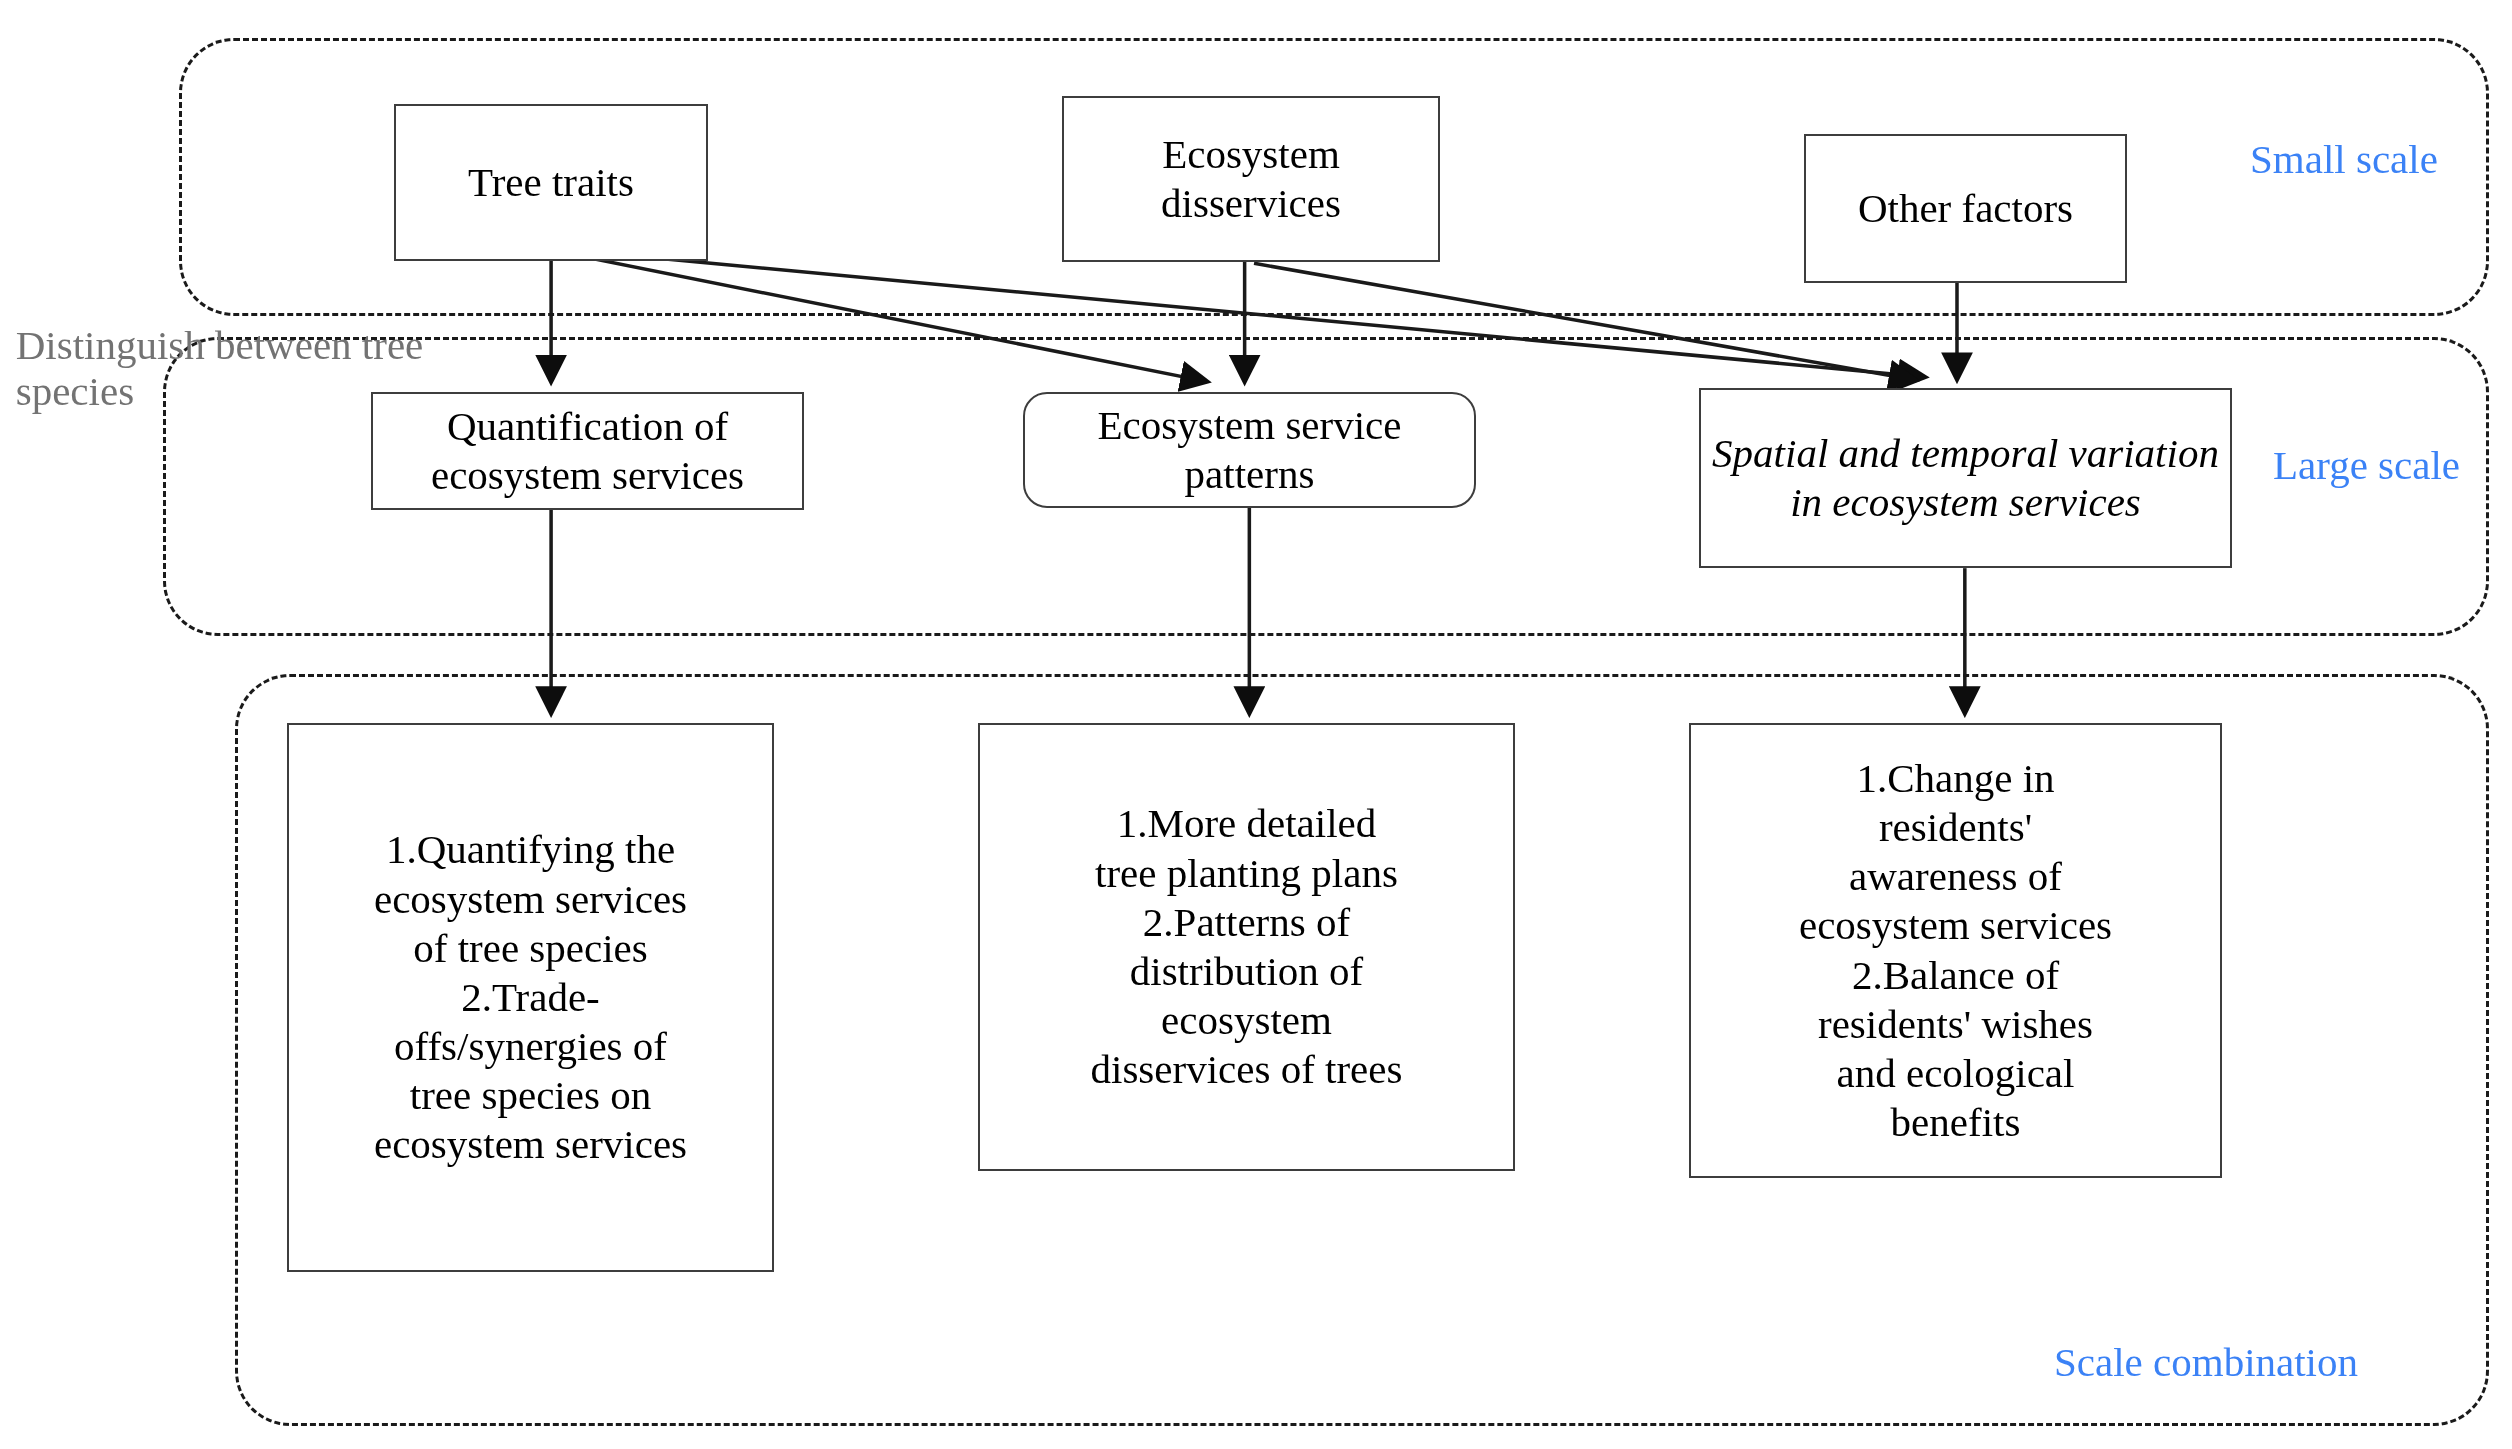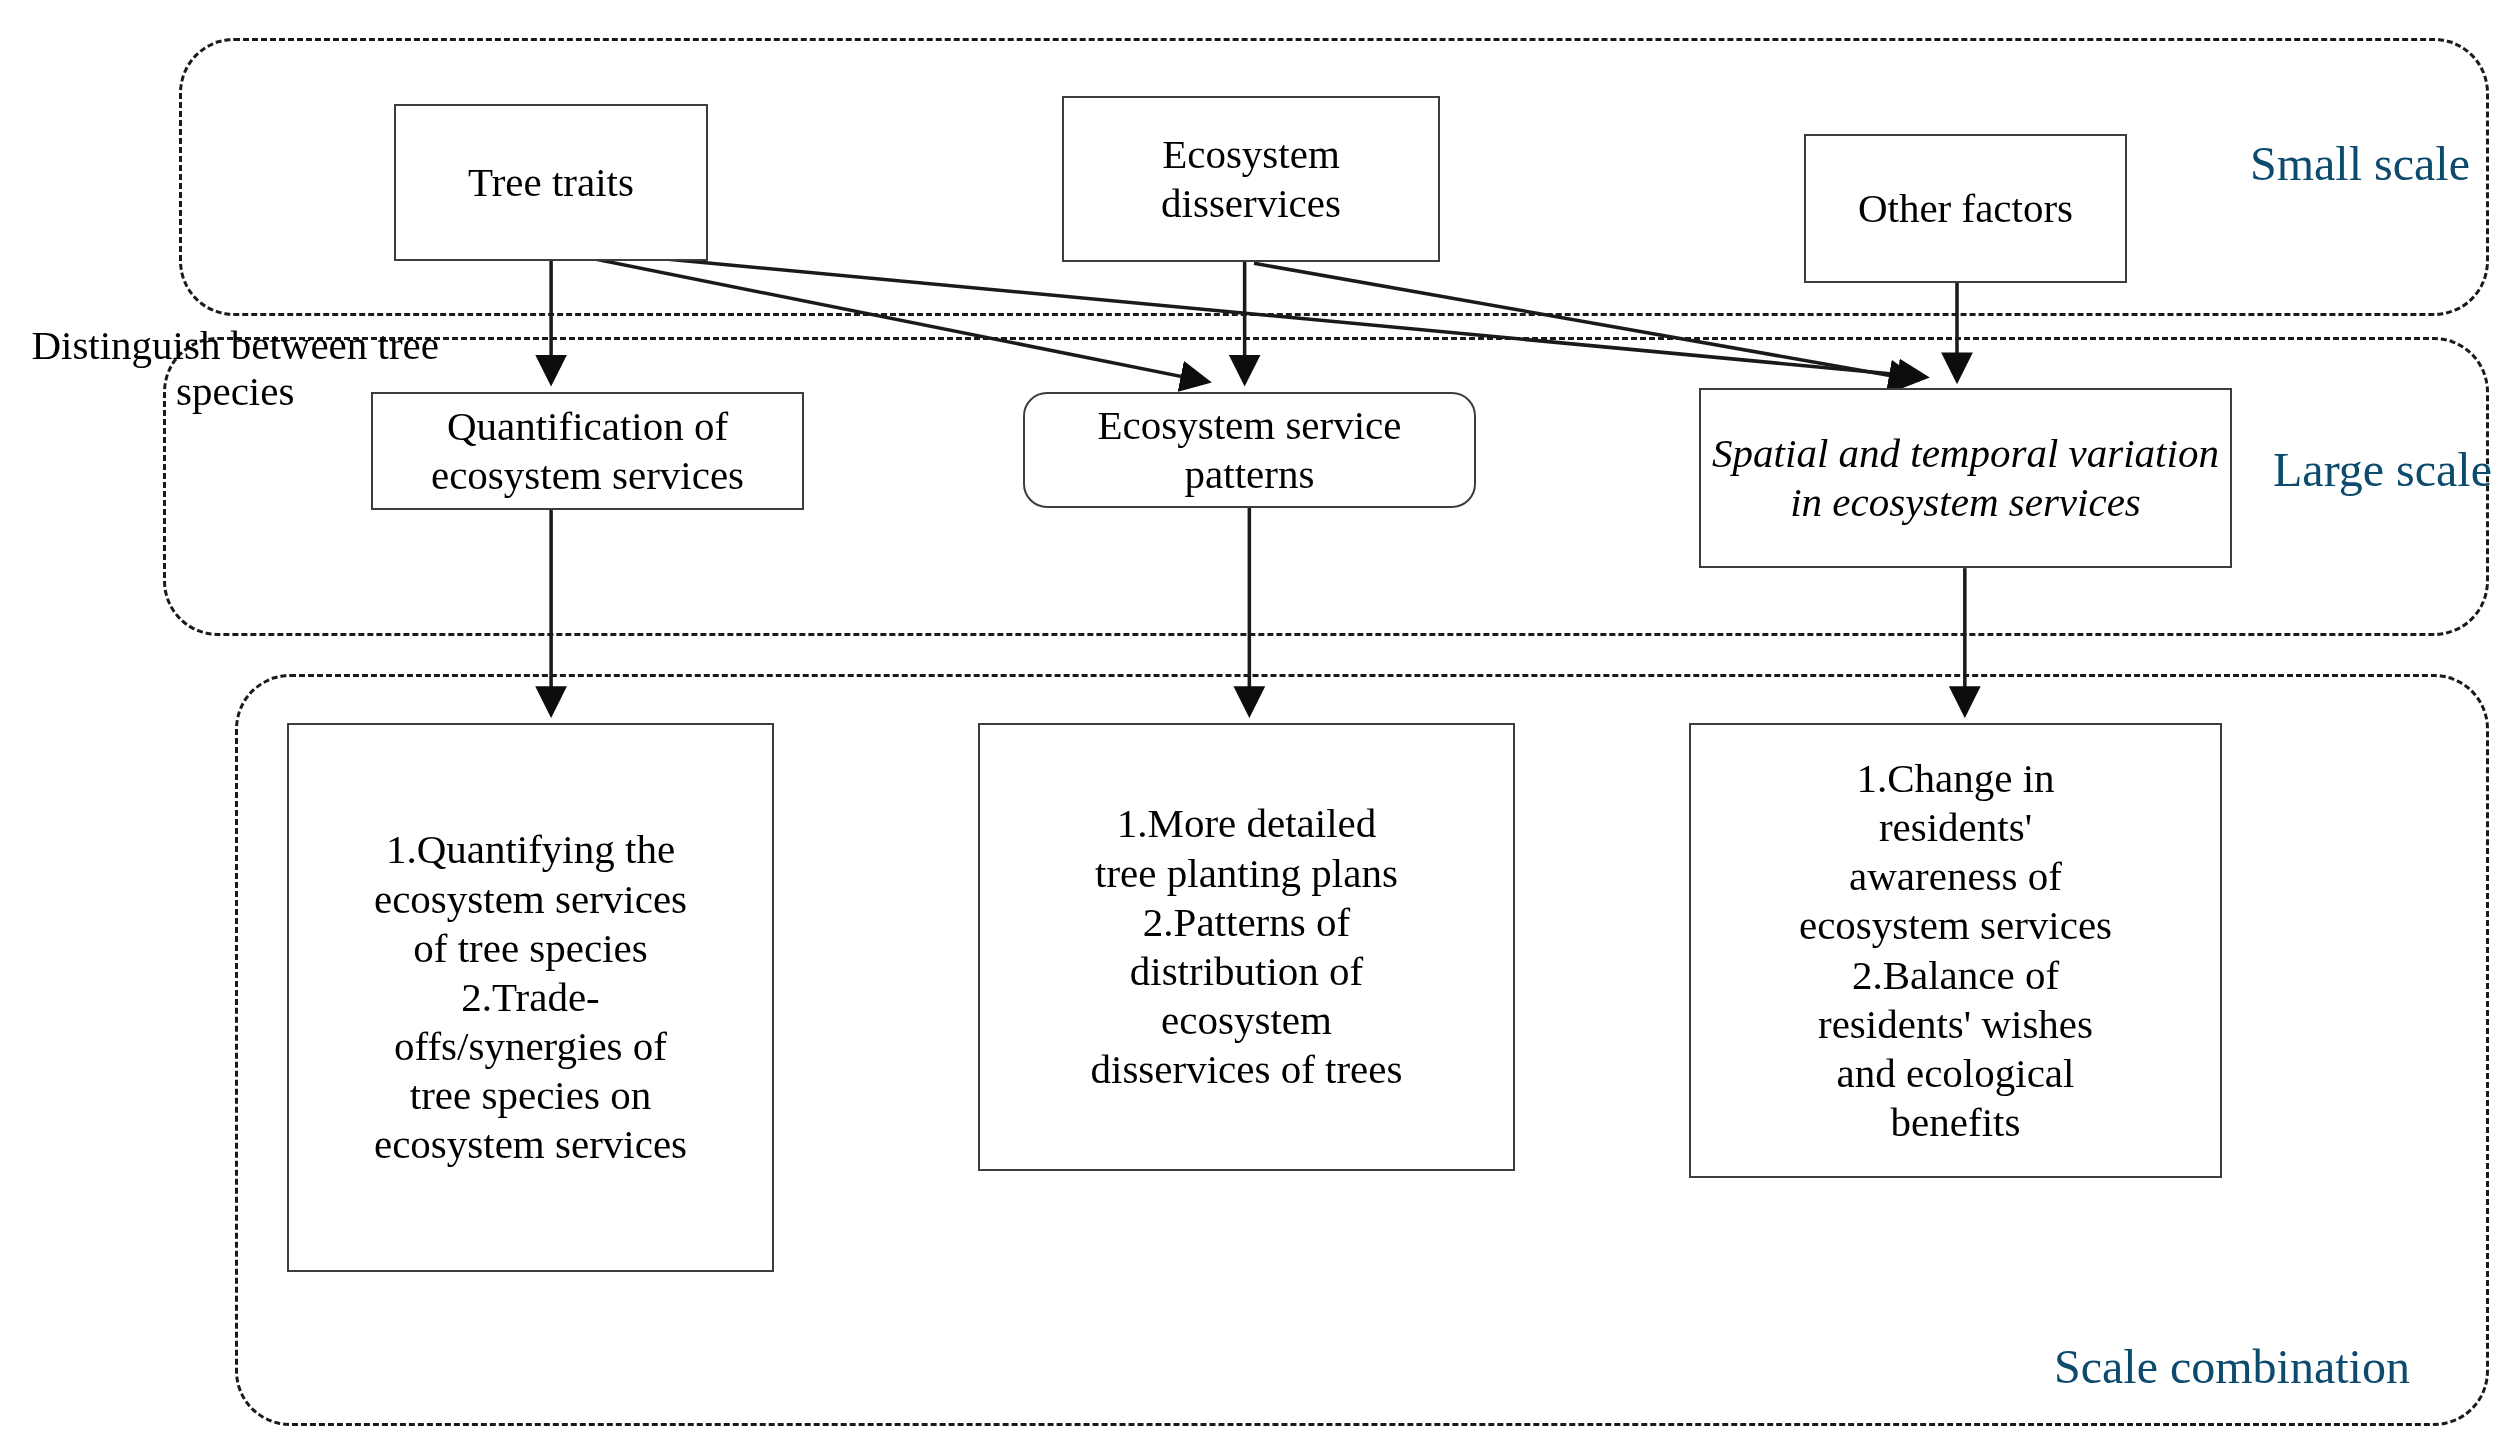--- a/index.html
+++ b/index.html
@@ -24,39 +24,38 @@
     border-radius: 55px;
     box-sizing: border-box;
     background: transparent;
   }
   #band-small  { left: 179px;  top: 38px;   width: 2310px; height: 278px; }
   #band-large  { left: 163px;  top: 337px;  width: 2326px; height: 299px; }
   #band-combo  { left: 235px;  top: 674px;  width: 2254px; height: 752px; }
 
   .scale-label {
     position: absolute;
-    font-size: 48px;
+    font-size: 41px;
     line-height: 1.12;
     white-space: nowrap;
-    color: #0c4a6e;
+    color: #3b82f6;
   }
   #label-small  { left: 2250px; top: 137px; }
   #label-large  { left: 2273px; top: 443px; }
   #label-combo  { left: 2054px; top: 1340px; }
 
   
   #distinguish-label {
     position: absolute;
     left: 15.7px;
     top: 323px;
     width: 439px;
-    text-align: center;
     font-size: 41px;
     line-height: 1.12;
-    color: #000000;
+    color: #737373;
   }
 
   
   .node {
     position: absolute;
     box-sizing: border-box;
     border: 2.4px solid #3d3d3d;
     background: #ffffff;
     display: flex;
     align-items: center;

